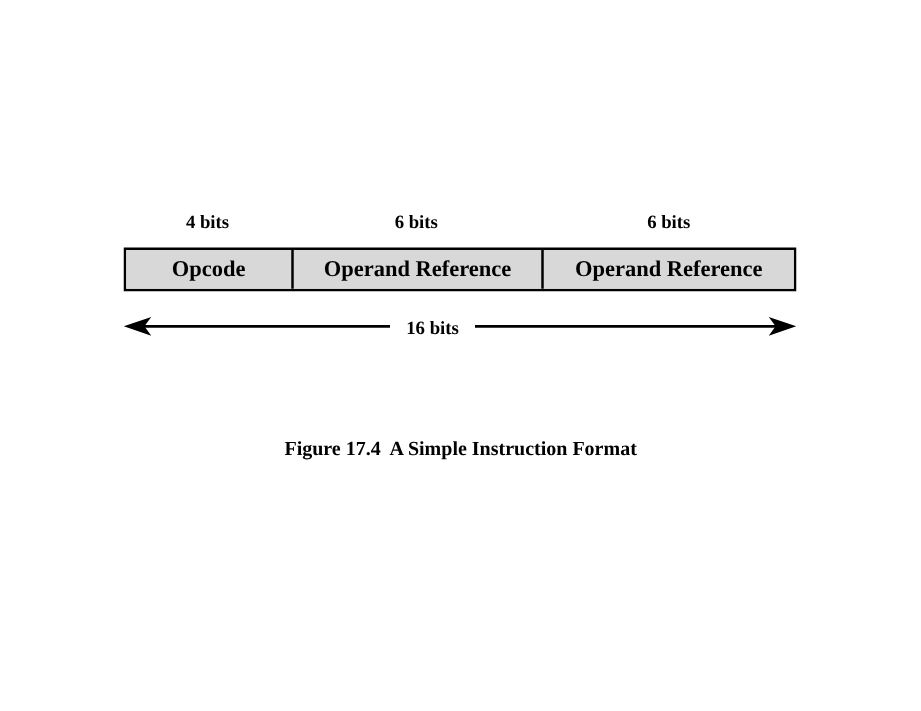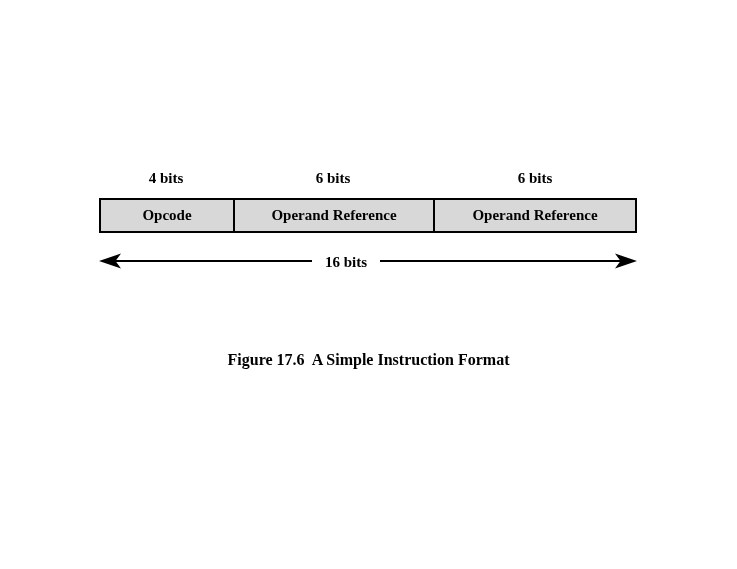--- a/index.html
+++ b/index.html
@@ -23,21 +23,21 @@
   }
 
   .field-row {
     position: absolute; left: 99px; top: 198px; width: 538px; height: 35px;
     display: flex;
     border: 2px solid #000000;
   }
   .field {
     display: flex; align-items: center; justify-content: center;
     background: #d8d8d8;
-    font-weight: bold; font-size: 15px;
+    font-weight: bold; font-size: 18px;
   }
   .field + .field { border-left: 2px solid #000000; font-family: Liberation Serif, serif; }
 
   .arrow-svg { position: absolute; left: 99px; top: 250px; }
   .arrow-text {
     font-family: "Liberation Serif", serif;
     font-weight: bold; font-size: 15px;
   }
 
   .caption {
@@ -65,15 +65,15 @@
   </div>
 
   <svg class="arrow-svg" width="538" height="22" viewBox="0 0 538 22">
     <polygon points="0,11 22,3.5 16.5,11 22,18.5" fill="#000000"></polygon>
     <line x1="14" y1="11" x2="213" y2="11" stroke="#000000" stroke-width="2.2"></line>
     <text class="arrow-text" x="247" y="17" text-anchor="middle">16 bits</text>
     <line x1="281" y1="11" x2="524" y2="11" stroke="#000000" stroke-width="2.2"></line>
     <polygon points="538,11 516,3.5 521.5,11 516,18.5" fill="#000000"></polygon>
   </svg>
 
-  <div class="caption">Figure 17.6  A Simple Instruction Format</div>
+  <div class="caption">Figure 17.4  A Simple Instruction Format</div>
 
 </div>
 
 </body></html>

